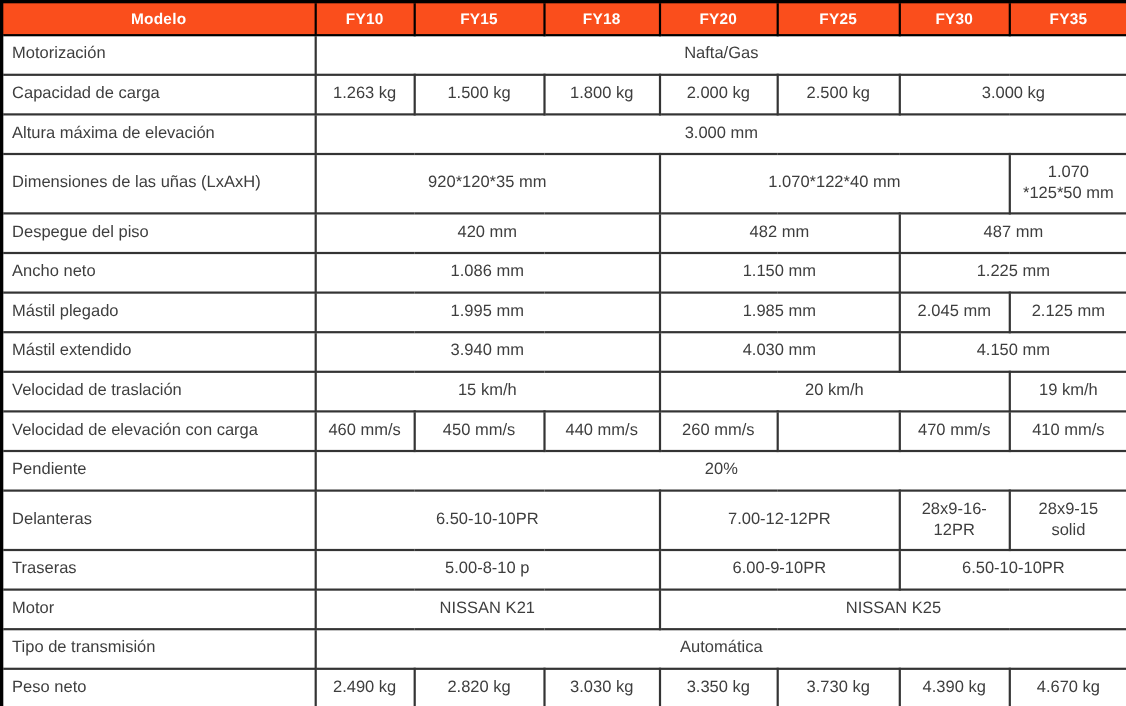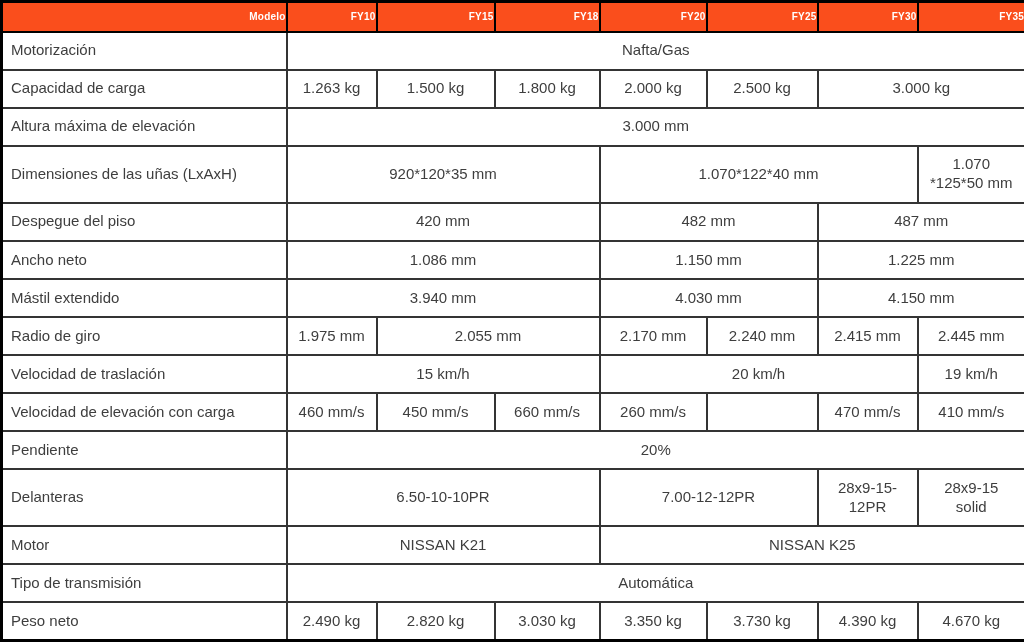--- a/index.html
+++ b/index.html
@@ -38,22 +38,22 @@
   col.c-fy20{width:107px}
   col.c-fy25{width:111px}
   col.c-fy30{width:100px}
   col.c-fy35{width:108px}
 
   thead tr{height:30px}
   thead th{
     background:var(--orange);
     color:var(--header-text);
     font-weight:700;
-    font-size:10px;
-    text-align:right;
+    font-size:14px;
+    text-align:center;
     vertical-align:middle;
     border:2px solid var(--outer);
     padding:0;
     letter-spacing:.2px;
   }
   tbody tr{height:36px}
   tbody tr.tall{height:54px}
   tbody td{
     border:2px solid var(--border);
     vertical-align:middle;
@@ -129,62 +129,66 @@
           <td class="val" colspan="2">482 mm</td>
           <td class="val" colspan="2">487 mm</td>
         </tr>
         <tr>
           <td class="label">Ancho neto</td>
           <td class="val" colspan="3">1.086 mm</td>
           <td class="val" colspan="2">1.150 mm</td>
           <td class="val" colspan="2">1.225 mm</td>
         </tr>
         <tr>
+          <td class="label">Mástil plegado</td>
+          <td class="val" colspan="3">1.995 mm</td>
+          <td class="val" colspan="2">1.985 mm</td>
+          <td class="val" colspan="1">2.045 mm</td>
+          <td class="val" colspan="1">2.125 mm</td>
+        </tr>
+        <tr>
           <td class="label">Mástil extendido</td>
           <td class="val" colspan="3">3.940 mm</td>
           <td class="val" colspan="2">4.030 mm</td>
           <td class="val" colspan="2">4.150 mm</td>
         </tr>
         <tr>
-          <td class="label">Radio de giro</td>
-          <td class="val" colspan="1">1.975 mm</td>
-          <td class="val" colspan="2">2.055 mm</td>
-          <td class="val" colspan="1">2.170 mm</td>
-          <td class="val" colspan="1">2.240 mm</td>
-          <td class="val" colspan="1">2.415 mm</td>
-          <td class="val" colspan="1">2.445 mm</td>
-        </tr>
-        <tr>
           <td class="label">Velocidad de traslación</td>
           <td class="val" colspan="3">15 km/h</td>
           <td class="val" colspan="3">20 km/h</td>
           <td class="val" colspan="1">19 km/h</td>
         </tr>
         <tr>
           <td class="label">Velocidad de elevación con carga</td>
           <td class="val" colspan="1">460 mm/s</td>
           <td class="val" colspan="1">450 mm/s</td>
-          <td class="val" colspan="1">660 mm/s</td>
+          <td class="val" colspan="1">440 mm/s</td>
           <td class="val" colspan="1">260 mm/s</td>
           <td class="val" colspan="1"></td>
           <td class="val" colspan="1">470 mm/s</td>
           <td class="val" colspan="1">410 mm/s</td>
         </tr>
         <tr>
           <td class="label">Pendiente</td>
           <td class="val" colspan="7">20%</td>
         </tr>
         <tr class="tall">
           <td class="label">Delanteras</td>
           <td class="val" colspan="3">6.50-10-10PR</td>
           <td class="val" colspan="2">7.00-12-12PR</td>
-          <td class="val" colspan="1">28x9-15-
+          <td class="val" colspan="1">28x9-16-
 12PR</td>
           <td class="val" colspan="1">28x9-15
 solid</td>
+        </tr>
+        <tr>
+          <td class="label">Traseras</td>
+          <td class="val" colspan="3">5.00-8-10 p</td>
+          <td class="val" colspan="2">6.00-9-10PR</td>
+          <td class="val" colspan="2">6.50-10-10PR</td>
         </tr>
         <tr>
           <td class="label">Motor</td>
           <td class="val" colspan="3">NISSAN K21</td>
           <td class="val" colspan="4">NISSAN K25</td>
         </tr>
         <tr>
           <td class="label">Tipo de transmisión</td>
           <td class="val" colspan="7">Automática</td>
         </tr>

